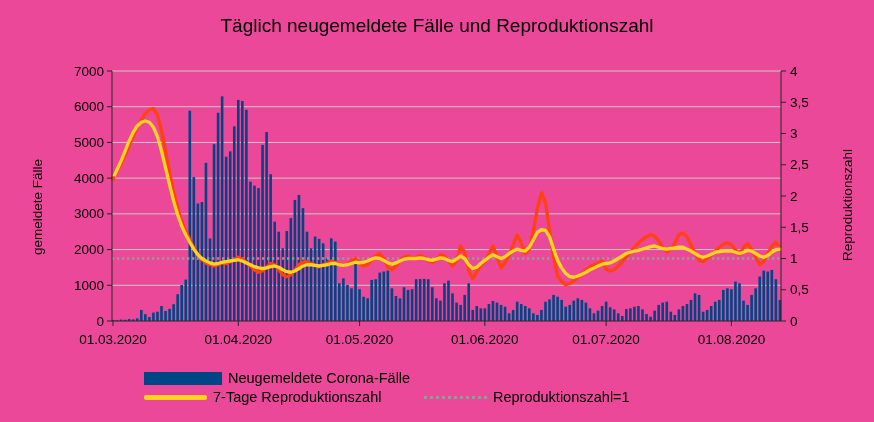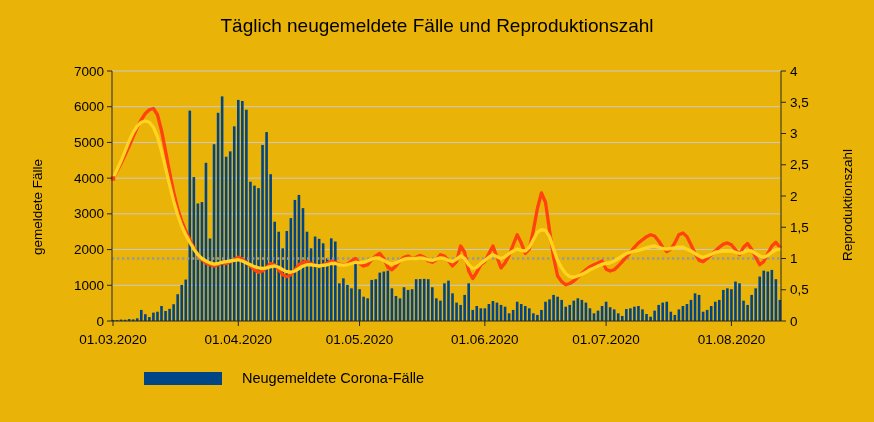--- a/index.html
+++ b/index.html
@@ -1,36 +1,36 @@
 <!DOCTYPE html>
 <html><head>
 <meta charset="utf-8">
 <style>
   html,body{margin:0;padding:0;background:#ffffff;}
   .canvas{
-    position:relative;width:874px;height:422px;background:#eab308;overflow:hidden;
+    position:relative;width:874px;height:422px;background:#ec4899;overflow:hidden;
     font-family:"Liberation Sans", sans-serif;
   }
   .chart-title{
     position:absolute;top:15px;left:0;width:100%;text-align:center;
     font-size:19px;color:#000;white-space:nowrap;
   }
   .axis-title{
     position:absolute;font-size:13.5px;color:#000;white-space:nowrap;
     transform:translate(-50%,-50%) rotate(-90deg);
   }
   .axis-title.left{left:37px;top:207px;}
   .axis-title.right{left:847px;top:205px;}
   svg{position:absolute;left:0;top:0;}
   .legend{
     position:absolute;left:0;top:370px;width:100%;
     display:flex;flex-direction:column;align-items:center;gap:3px;
   }
   .legend-row{display:grid;grid-template-columns:280px auto;width:586px;}
-  .legend-item{display:flex;align-items:center;gap:20px;font-size:14.5px;color:#000;white-space:nowrap;}
+  .legend-item{display:flex;align-items:center;gap:6px;font-size:14.5px;color:#000;white-space:nowrap;}
   .sw{flex:0 0 auto;}
   .sw-bar{width:78px;height:13px;}
   .sw-line{width:63px;height:5px;border-radius:2px;}
   .sw-dotted{width:63px;height:0;border-top:3px dotted #999999;}
 </style>
 </head>
 <body>
 
 <div class="canvas">
   <div class="chart-title">Täglich neugemeldete Fälle und Reproduktionszahl</div>
@@ -276,14 +276,24 @@
     </svg>
   <div class="axis-title left">gemeldete Fälle</div>
   <div class="axis-title right">Reproduktionszahl</div>
   <div class="legend">
       <div class="legend-row">
         <div class="legend-item">
           <span class="sw sw-bar" style="background: rgb(0, 69, 134);"></span>
           <span>Neugemeldete Corona-Fälle</span>
         </div>
       </div>
+      <div class="legend-row">
+        <div class="legend-item">
+          <span class="sw sw-line" style="background: rgb(255, 211, 32);"></span>
+          <span>7-Tage Reproduktionszahl</span>
+        </div>
+        <div class="legend-item">
+          <span class="sw sw-dotted" style="border-top-color: rgb(153, 153, 153);"></span>
+          <span>Reproduktionszahl=1</span>
+        </div>
+      </div>
     </div>
 </div>
 
 </body></html>

